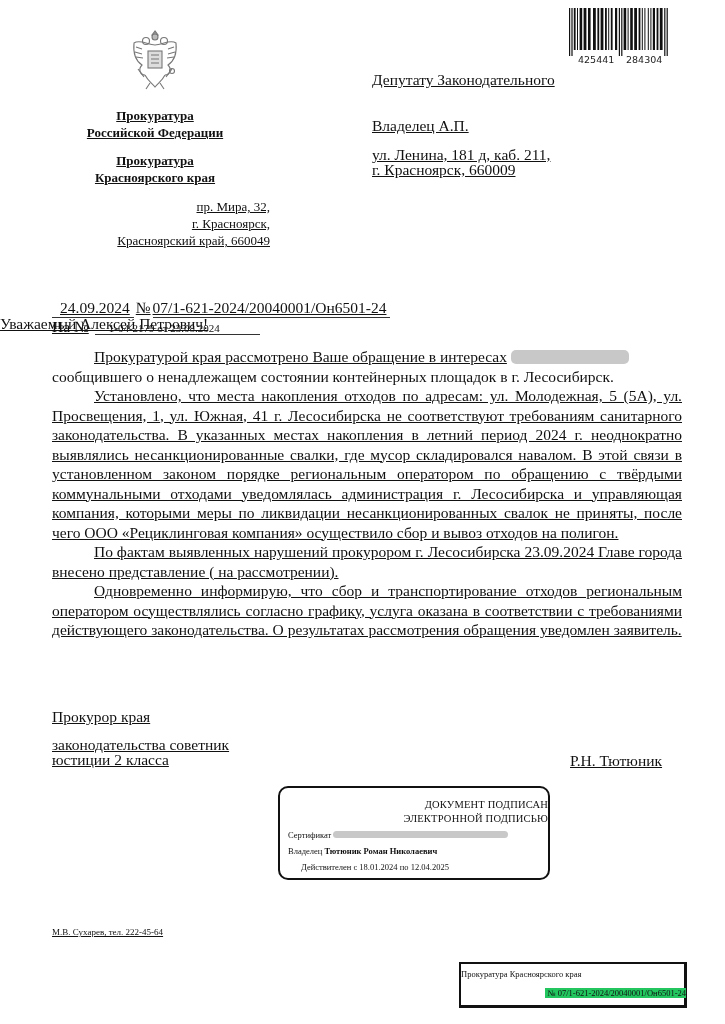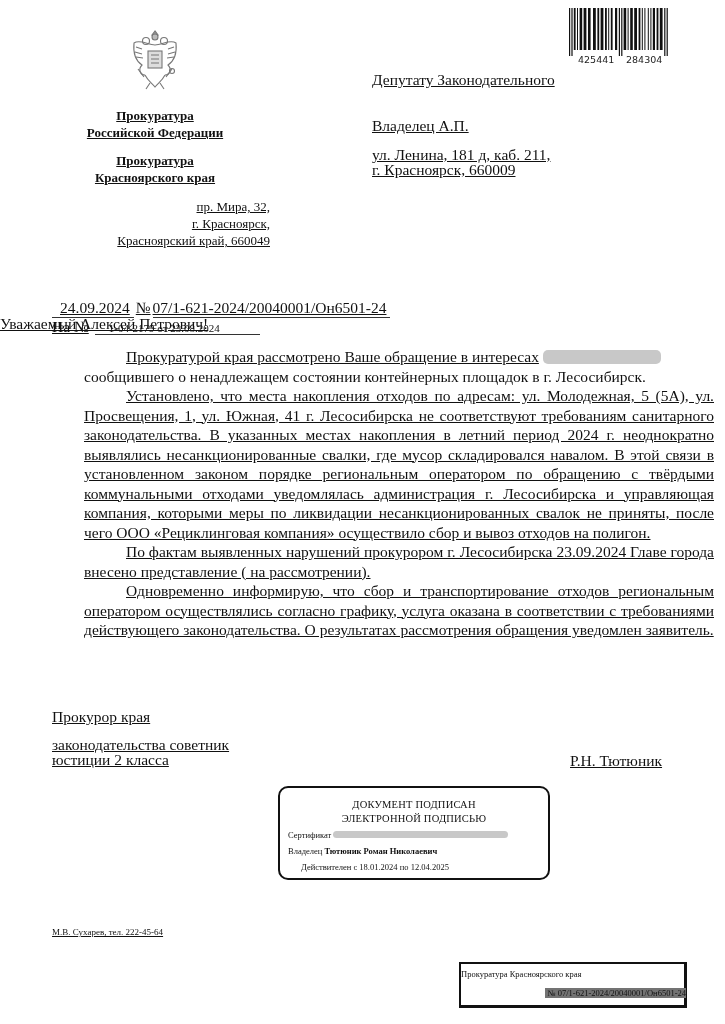--- a/index.html
+++ b/index.html
@@ -28,41 +28,41 @@
   .reg { left: 52px; top: 259px; font-size: 15.5px; white-space: nowrap; margin-top: 40px; }
   .reg .u { border-bottom: 1px solid #333; padding: 0 4px 1px 8px; }
   .reg .no { margin: 0 2px 0 2px; }
   .reg .u2 { border-bottom: 1px solid #333; padding: 0 4px 1px 0; }
   .ref { left: 52px; top: 288px; font-size: 15.5px; white-space: nowrap; }
   .ref .refval { display: inline-block; border-bottom: 1px solid #333; width: 165px; margin-left: 6px;
                  font-size: 11px; padding-left: 14px; box-sizing: border-box; margin-top: 34px; }
   
   .salut { left: 0; width: 725px; text-align: left; top: 315px; font-size: 15.5px; }
   
-  .body { left: 52px; width: 630px; top: 347px; font-size: 15.5px; line-height: 19.5px; text-align: justify; margin-left: 32px; }
+  .body { left: 52px; width: 630px; top: 347px; font-size: 15.5px; line-height: 19.5px; text-align: justify; }
   .body p { margin: 0; text-indent: 42px; }
   .redact { display: inline-block; width: 118px; height: 14px; background: #c8c8c8; border-radius: 5px; vertical-align: -2px; margin-left: 4px; }
   
   .pos1 { left: 52px; top: 708px; font-size: 15.5px; }
   .pos2 { left: 52px; top: 737px; font-size: 15.5px; line-height: 15px; }
   .signer { left: 570px; top: 752px; font-size: 15.5px; }
   
   .stamp { left: 278px; top: 786px; width: 272px; height: 94px; border: 2.5px solid #111; border-radius: 10px; box-sizing: border-box; }
-  .st-title { position: absolute; left: 0; width: 100%; top: 10px; text-align: center; font-size: 10.5px; line-height: 14px; letter-spacing: 0.2px; }
+  .st-title { position: absolute; left: 0; width: 100%; top: 10px; text-align: right; font-size: 10.5px; line-height: 14px; letter-spacing: 0.2px; }
   .st-line { position: absolute; left: 8px; font-size: 8.5px; white-space: nowrap; }
   .st-cert { top: 42px; }
   .st-owner { top: 58px; }
   .st-valid { top: 74px; margin-left: 13px; }
   .st-owner b { font-weight: bold; }
   .st-redact { display: inline-block; width: 175px; height: 7px; background: #c8c8c8; border-radius: 4px; vertical-align: 0px; margin-left: 2px; }
   
   .exec { left: 52px; top: 927px; font-size: 9px; }
   .regbox { left: 459px; top: 962px; width: 228px; height: 46px; border: 2px solid #111; box-sizing: border-box; border-right-width: 3px; border-bottom-width: 3px; }
   .rb1 { position: absolute; left: 0; width: 100%; top: 5px; font-size: 8.5px; }
-  .rb2 { position: absolute; right: -2px; top: 24px; font-size: 8.5px; white-space: nowrap; background: #737373; padding-left: 2px; }
+  .rb2 { position: absolute; right: -2px; top: 24px; font-size: 8.5px; white-space: nowrap; background: #22c55e; padding-left: 2px; }
 </style>
 </head>
 <body>
 
 <div class="abs emblem">
   <svg width="50" height="66" viewBox="0 0 50 66">
     <g fill="none" stroke="#777" stroke-width="1.1">
       <path d="M25 4 l-3 4 h6 z" fill="#999"></path>
       <circle cx="25" cy="10" r="3" fill="#bbb"></circle>
       <circle cx="16" cy="14" r="3.5"></circle>

